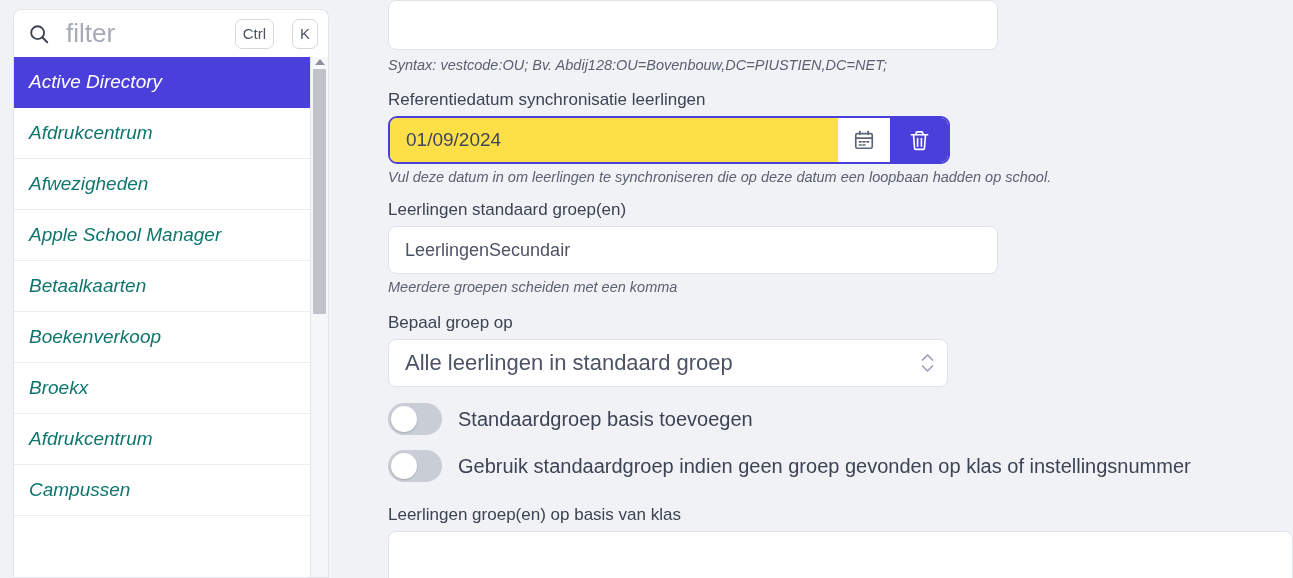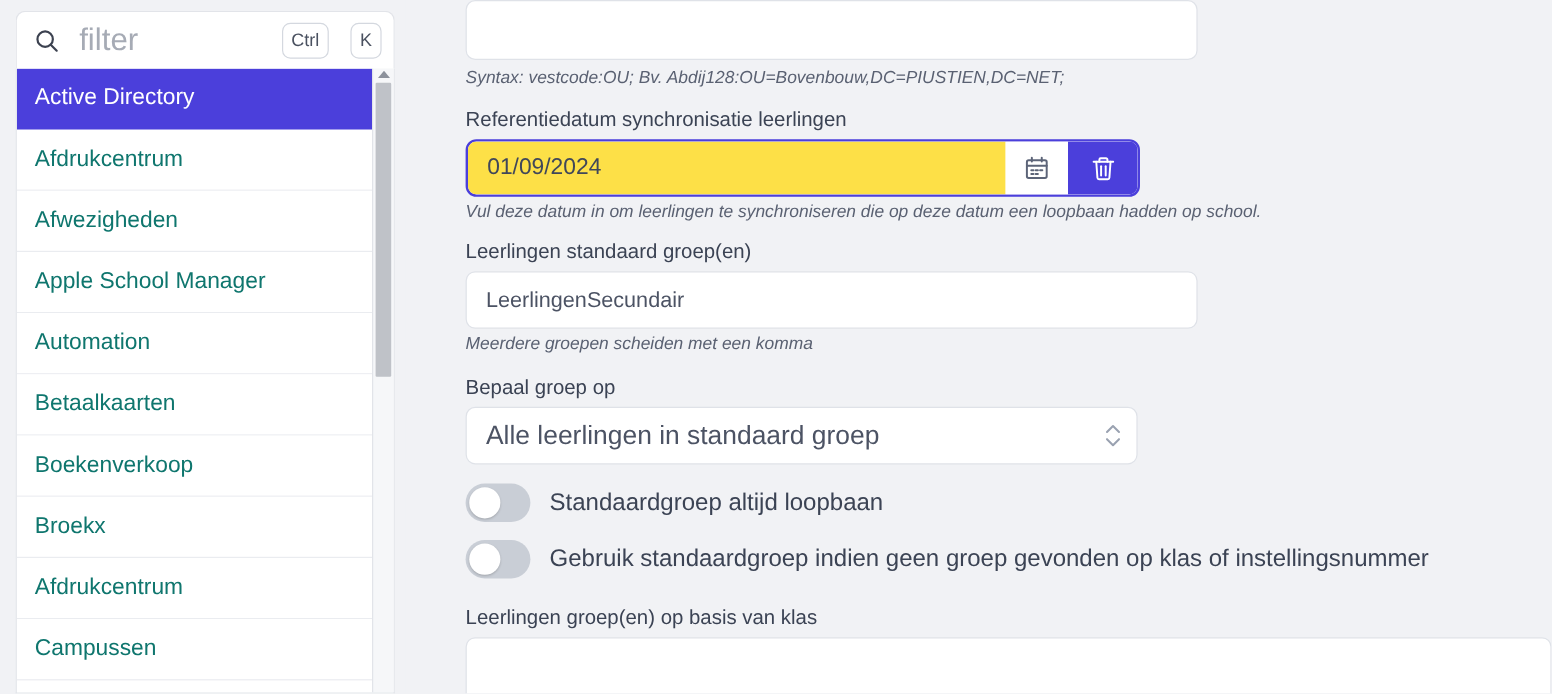--- a/index.html
+++ b/index.html
@@ -85,20 +85,21 @@
     border: 1px solid #e2e4e9;
     border-top: none;
     background: #ffffff;
   }
 
   .nav-list {
     flex: 1 1 auto;
     list-style: none;
     overflow: hidden;
     background: #ffffff;
+    font-style: italic;
   }
 
   .nav-item {
     height: 51px;
     display: flex;
     align-items: center;
     padding: 0 0 0 15px;
     font-size: 19px;
     color: #0f766e;
     border-bottom: 1px solid #eaecf0;
@@ -325,21 +326,20 @@
         <span class="kbd">K</span>
       </span>
     </div>
 
     <div class="list-wrap">
       <ul class="nav-list">
         <li class="nav-item active">Active Directory</li>
         <li class="nav-item">Afdrukcentrum</li>
         <li class="nav-item">Afwezigheden</li>
         <li class="nav-item">Apple School Manager</li>
-        <li class="nav-item">Automation</li>
         <li class="nav-item">Betaalkaarten</li>
         <li class="nav-item">Boekenverkoop</li>
         <li class="nav-item">Broekx</li>
         <li class="nav-item">Afdrukcentrum</li>
         <li class="nav-item">Campussen</li>
       </ul>
       <div class="scrollbar">
         <div class="sb-arrow"></div>
         <div class="sb-thumb"></div>
       </div>
@@ -401,21 +401,21 @@
             <polyline points="1.5,1.5 6.5,6.5 11.5,1.5"></polyline>
           </svg>
         </span>
       </div>
     </div>
 
     <div class="toggle-row t1">
       <span class="switch">
         <span class="knob"></span>
       </span>
-      <span class="toggle-label">Standaardgroep altijd loopbaan</span>
+      <span class="toggle-label">Standaardgroep basis toevoegen</span>
     </div>
 
     <div class="toggle-row t2">
       <span class="switch">
         <span class="knob"></span>
       </span>
       <span class="toggle-label">Gebruik standaardgroep indien geen groep gevonden op klas of instellingsnummer</span>
     </div>
 
     <div class="field klas-field">

